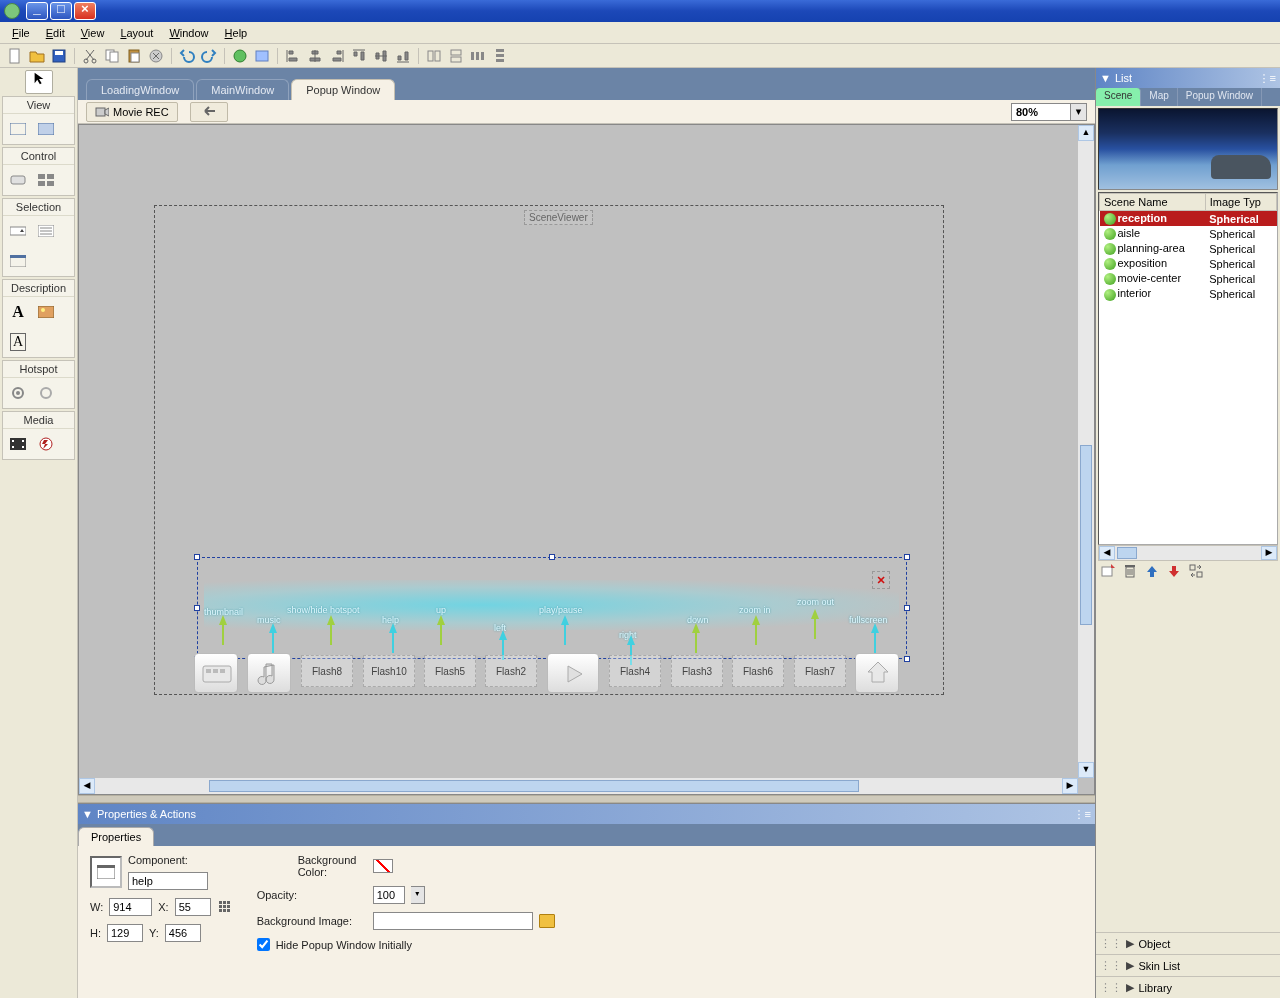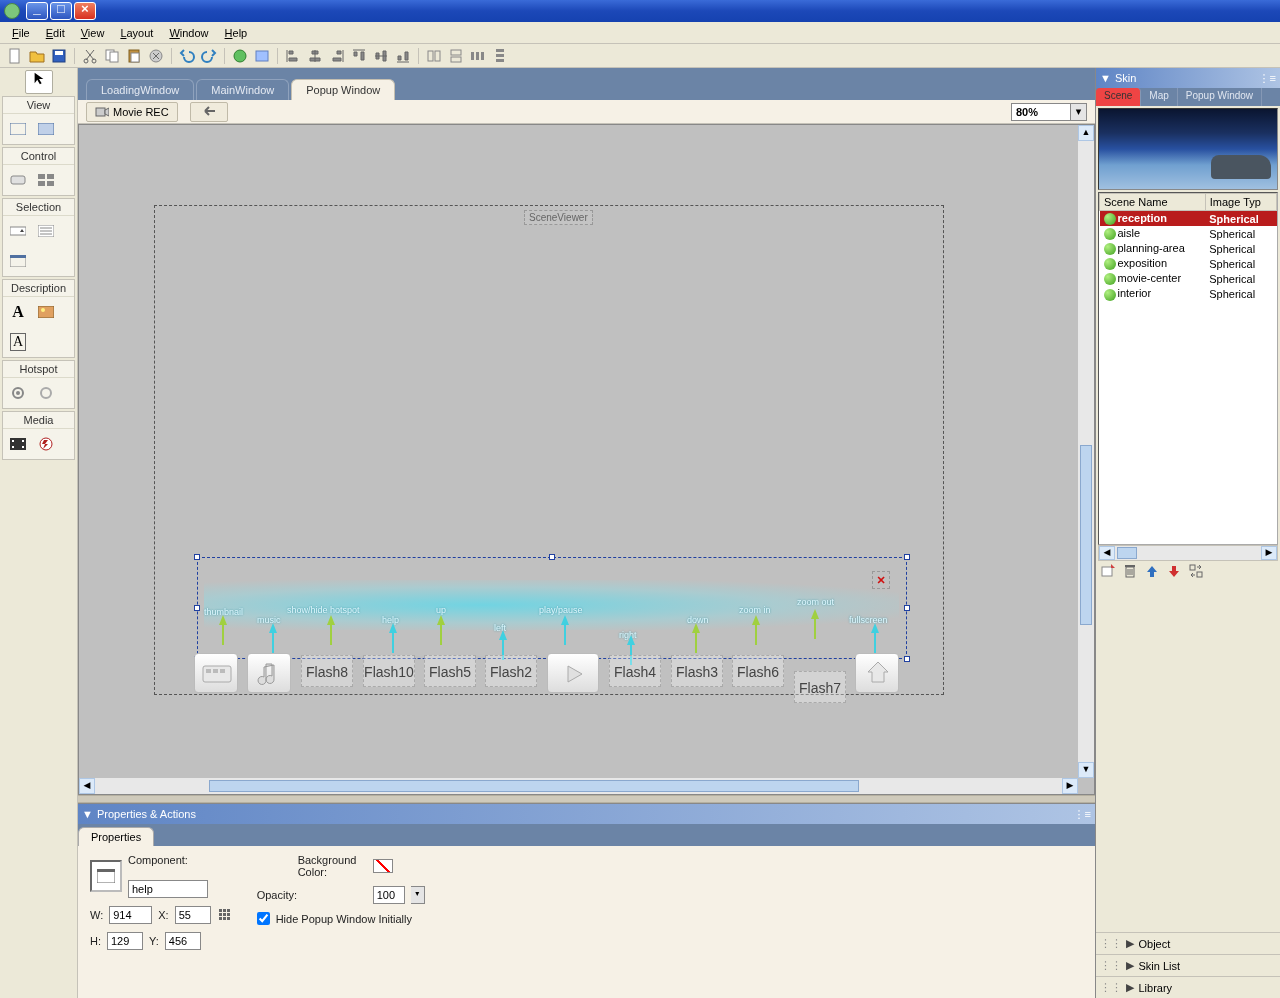--- a/index.html
+++ b/index.html
@@ -279,21 +279,21 @@
   color: #e0f8ff;
   text-shadow: 0 0 2px #3090a0;
   white-space: nowrap;
 }
 .flash-btn-box {
   position: absolute;
   width: 52px;
   height: 32px;
   border: 1px dashed #aaa;
   background: rgba(255,255,255,0.3);
-  font-size: 14px;
+  font-size: 10px;
   text-align: center;
   line-height: 32px;
   color: #444;
 }
 .flash-img-box {
   position: absolute;
   width: 44px; height: 40px;
   border: 1px solid #bbb;
   background: linear-gradient(to bottom, #fff 0%, #ddd 100%);
   border-radius: 4px;
@@ -388,21 +388,21 @@
   height: 18px;
 }
 .r-tab {
   padding: 2px 8px;
   font-size: 10px;
   color: #e0e6f0;
   border-right: 1px solid #8598b5;
   cursor: pointer;
 }
 .r-tab.active {
-  background: #ef4444;
+  background: #86efac;
   color: #333;
   border-radius: 4px 4px 0 0;
 }
 .preview-thumb {
   height: 82px;
   margin: 2px;
   border: 1px inset #888;
   background: linear-gradient(to bottom, #0a1530 0%, #1a3060 30%, #2850a0 50%, #70a0d0 70%, #a0c0e0 100%);
   position: relative;
   overflow: hidden;
@@ -851,21 +851,21 @@
       <div class="flash-btn-box" style="left:222px; top:530px;">Flash8</div>
       <div class="flash-btn-box" style="left:284px; top:530px;">Flash10</div>
       <div class="flash-btn-box" style="left:345px; top:530px;">Flash5</div>
       <div class="flash-btn-box" style="left:406px; top:530px;">Flash2</div>
       <div class="flash-img-box" style="left:468px; top:528px; width:52px;"><svg width="52" height="40" viewBox="0 0 52 40">
             <path d="M20 12v16l14-8z" fill="#e0e0e0" stroke="#aaa"></path>
           </svg></div>
       <div class="flash-btn-box" style="left:530px; top:530px;">Flash4</div>
       <div class="flash-btn-box" style="left:592px; top:530px;">Flash3</div>
       <div class="flash-btn-box" style="left:653px; top:530px;">Flash6</div>
-      <div class="flash-btn-box" style="left:715px; top:546px;">Flash7</div>
+      <div class="flash-btn-box" style="left:715px; top:530px;">Flash7</div>
       <div class="flash-img-box" style="left:776px; top:528px;"><svg width="44" height="40" viewBox="0 0 44 40">
             <path d="M22 8l10 10-4 0 0 10-12 0 0-10-4 0z" fill="#e8e8e8" stroke="#aaa"></path>
           </svg></div>
 
       <div class="scrollbar-v">
         <div class="arrow-up">▲</div>
         <div class="thumb"></div>
         <div class="arrow-down">▼</div>
       </div>
       <div class="scrollbar-h">
@@ -887,21 +887,21 @@
       </div>
       <div class="props-body">
         <div class="prop-col">
           <div class="prop-row">
             <div class="comp-icon">
               <svg width="18" height="14">
                   <rect x="0" y="0" width="18" height="14" fill="none" stroke="#666"></rect>
                   <rect x="0" y="0" width="18" height="3" fill="#666"></rect>
                 </svg>
             </div>
-            <div style="display:flex; flex-direction:column; gap:14px;">
+            <div style="display:flex; flex-direction:column; gap:6px;">
               <label>Component:</label>
               <input type="text" style="width: 80px;" value="help">
             </div>
           </div>
           <div class="prop-row">
             <label>W:</label>
             <input type="text" style="width: 43px;" value="914">
             <label>X:</label>
             <input type="text" style="width: 36px;" value="55">
             <div style="width:16px;height:16px;display:flex;align-items:center;justify-content:center;">
@@ -929,32 +929,37 @@
           <div class="prop-row">
             <label style="width:110px;padding-left:41px;">Background Color:</label>
             <div class="bg-colorbox"></div>
           </div>
           <div class="prop-row opacity-box">
             <label style="width:110px;">Opacity:</label>
             <input type="text" value="100" style="">
             <div class="dd">▾</div>
           </div>
           <div class="prop-row">
+            <label style="width:110px;">Background Image:</label>
+            <input type="text" class="bg-img-input" value="" style="">
+            <div class="folder-icon"></div>
+          </div>
+          <div class="prop-row">
             <input type="checkbox" checked="" style="">
             <label>Hide Popup Window Initially</label>
           </div>
         </div>
       </div>
     </div>
   </div>
 
   <div class="right-panel">
     <div class="right-hdr">
       <span class="tri">▼</span>
-      <span>Skin</span>
+      <span>List</span>
       <span class="icn">⋮≡</span>
     </div>
     <div class="right-tabs">
       <div class="r-tab active">Scene</div>
       <div class="r-tab">Map</div>
       <div class="r-tab">Popup Window</div>
     </div>
     <div class="preview-thumb">
       <div class="car"></div>
     </div>

